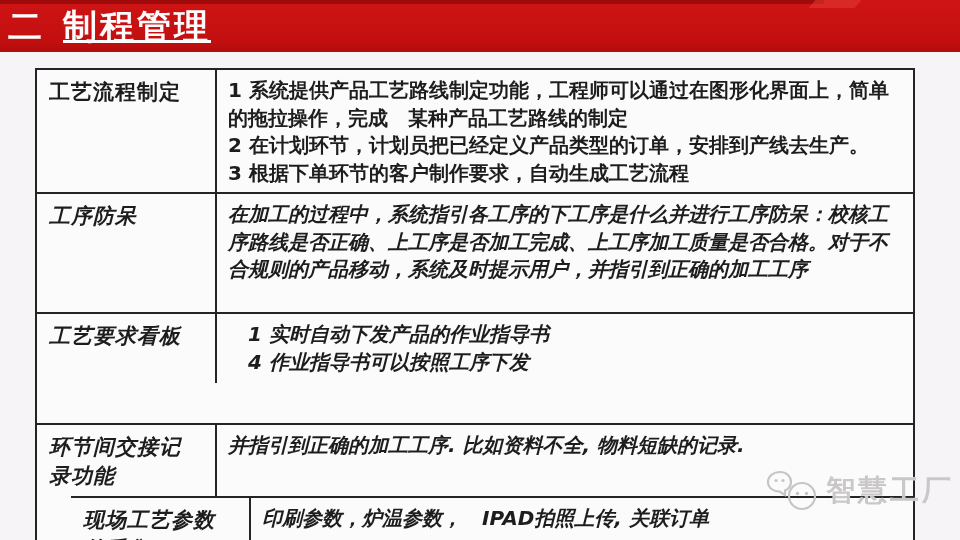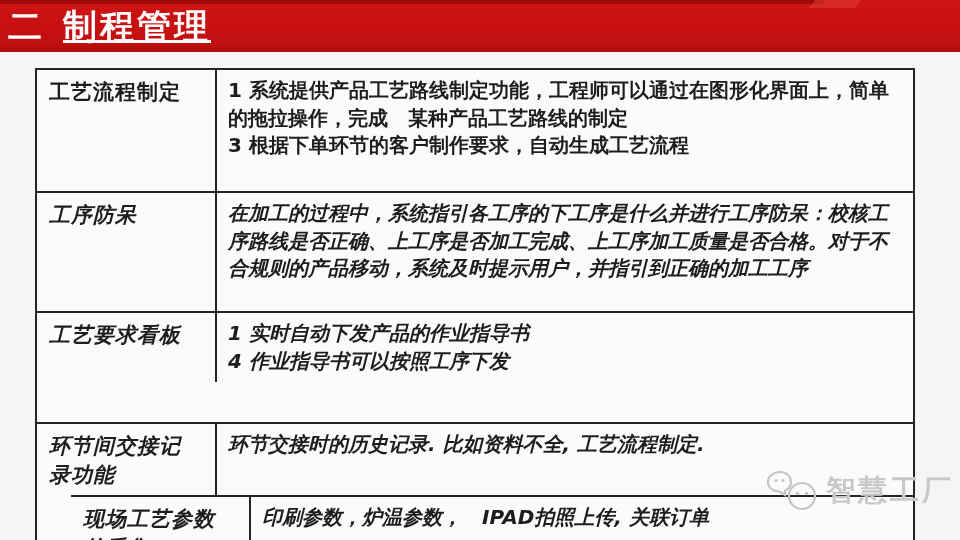--- a/index.html
+++ b/index.html
@@ -57,21 +57,21 @@
     font-size:21px;font-weight:700;line-height:29px;
     letter-spacing:1px;
   }
   .content-cell{
     padding:7px 8px 5px 11px;
     font-size:20px;font-weight:700;line-height:27.5px;
   }
   .content-item{margin:0;}
   .r1{min-height:121px;}
   .r2{min-height:118px;}
-  .r3{min-height:69px;}
+  .r3{min-height:69px;gap:20px;}
   .r4{min-height:59px;margin-top:40px;}
   .r5{min-height:58px;margin-left:34px;}
   
   .watermark{
     position:absolute;right:6px;top:470px;
     display:flex;align-items:center;gap:4px;
     color:var(--wm-color,#c9c7c7);
     z-index:5;
     text-align:right;
   }
@@ -94,20 +94,21 @@
       <h1 class="page-title">制程管理</h1>
     </div>
   </header>
 
   <div class="proc-table">
 
     <div class="proc-row r1">
       <div class="label-cell">工艺流程制定</div>
       <div class="content-cell">
         <p class="content-item">1 系统提供产品工艺路线制定功能，工程师可以通过在图形化界面上，简单的拖拉操作，完成　某种产品工艺路线的制定</p>
+        <p class="content-item">2 在计划环节，计划员把已经定义产品类型的订单，安排到产线去生产。</p>
         <p class="content-item">3 根据下单环节的客户制作要求，自动生成工艺流程</p>
       </div>
     </div>
 
     <div class="proc-row r2">
       <div class="label-cell">工序防呆</div>
       <div class="content-cell">
         <p class="content-item">在加工的过程中，系统指引各工序的下工序是什么并进行工序防呆：校核工序路线是否正确、上工序是否加工完成、上工序加工质量是否合格。对于不合规则的产品移动，系统及时提示用户，并指引到正确的加工工序</p>
       </div>
     </div>
@@ -116,21 +117,21 @@
       <div class="label-cell">工艺要求看板</div>
       <div class="content-cell">
         <p class="content-item">1 实时自动下发产品的作业指导书</p>
         <p class="content-item">4 作业指导书可以按照工序下发</p>
       </div>
     </div>
 
     <div class="proc-row r4">
       <div class="label-cell">环节间交接记录功能</div>
       <div class="content-cell">
-        <p class="content-item">环节交接时的历史记录. 比如资料不全, 工艺流程制定.</p>
+        <p class="content-item">并指引到正确的加工工序. 比如资料不全, 物料短缺的记录.</p>
       </div>
     </div>
 
     <div class="proc-row r5">
       <div class="label-cell">现场工艺参数的采集</div>
       <div class="content-cell">
         <p class="content-item">印刷参数，炉温参数，　IPAD拍照上传, 关联订单</p>
       </div>
     </div>
 

